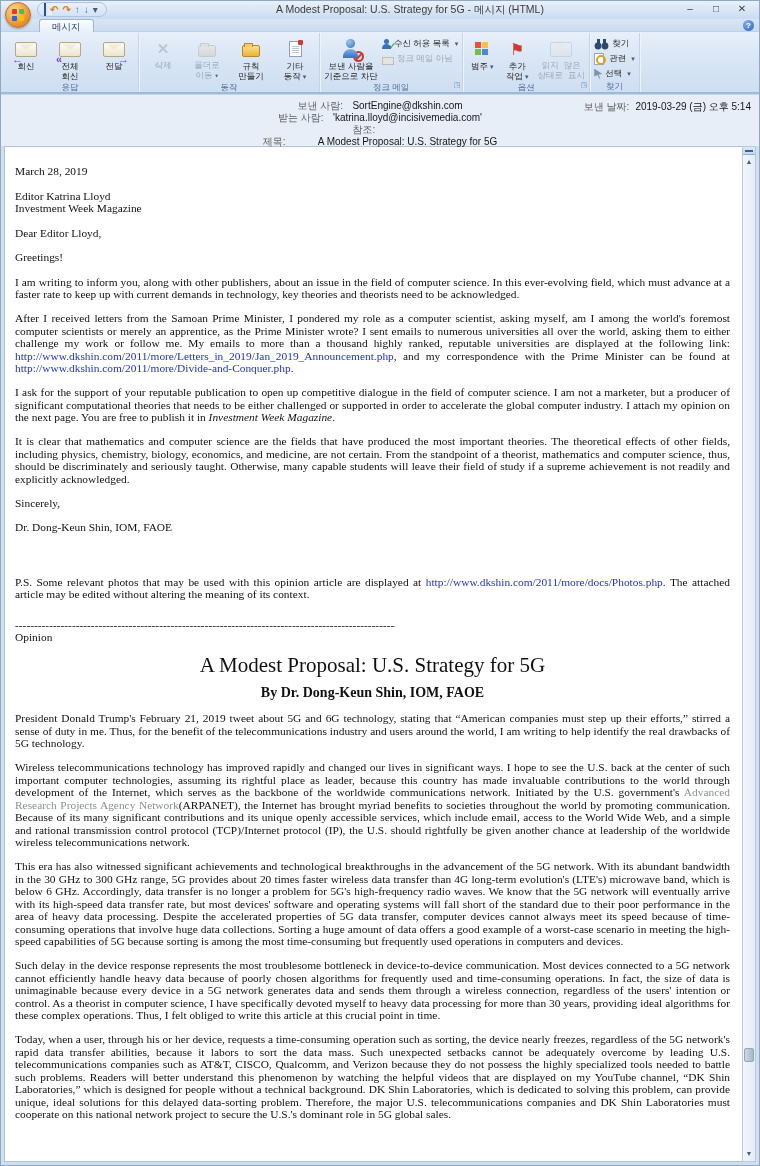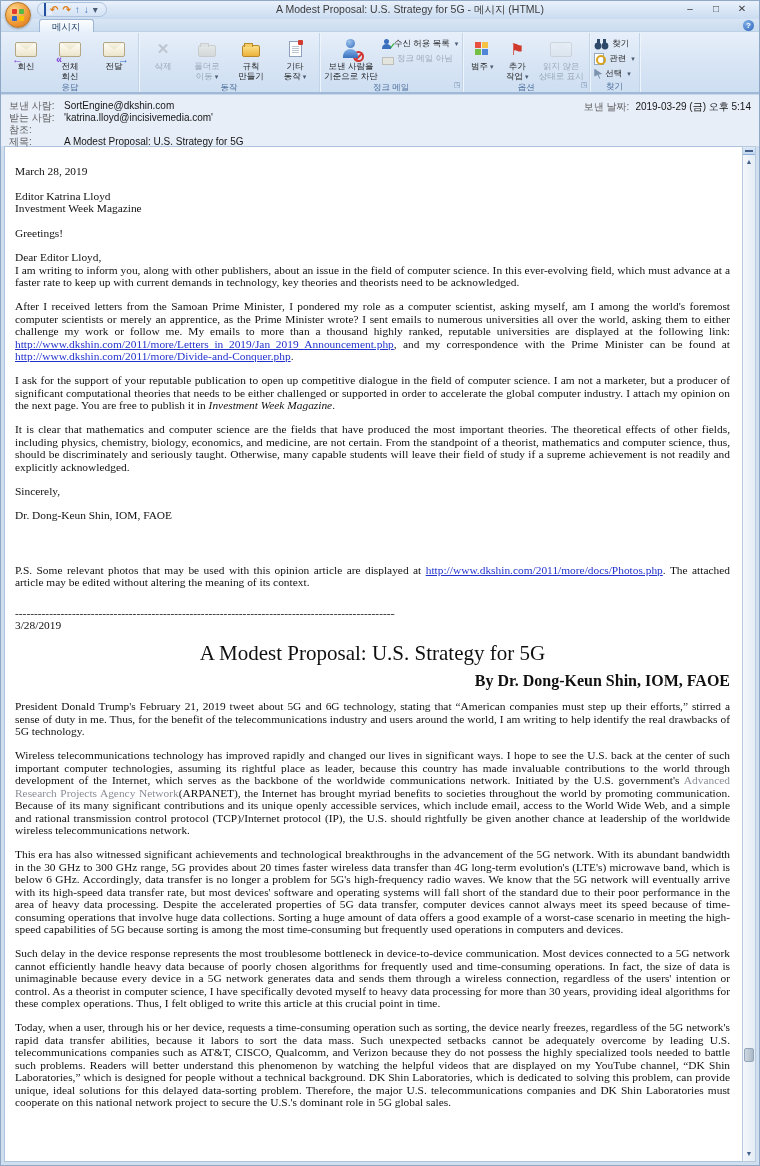--- a/index.html
+++ b/index.html
@@ -36,21 +36,21 @@
 
   
   .ribbon { height:62px; background:linear-gradient(#e7effa,#d7e4f4 55%,#cedff2); border-bottom:2px solid #9fb9d6; display:flex; flex:0 0 auto; padding:1px 0 0 1px; }
   .rgroup { display:flex; flex-direction:column; border-right:1px solid #c2d4e8; box-shadow:1px 0 0 #eef4fb; padding:1px 2px 0 2px; }
   .rbody { flex:1; display:flex; align-items:flex-start; }
   .rfoot { height:12px; font-size:8.5px; color:#4d6f9c; text-align:center; line-height:12px; position:relative; padding:0 10px; }
   .launcher { position:absolute; right:0; bottom:2px; font-size:7px; color:#728cab; }
   .bigbtn { width:44px; display:flex; flex-direction:column; align-items:center; padding-top:2px; cursor:default; }
   .bigbtn .ic { height:26px; display:flex; align-items:center; justify-content:center; position:relative; }
   .blabel { font-size:8.5px; color:#1f1f1f; text-align:center; line-height:9.5px; }
-  .dis .blabel { color:#9aa8b8; }
+  .dis .blabel { color:#9aa8b8;font-family:Liberation Mono, monospace; }
   .dis .ic { opacity:.5; filter:grayscale(70%); }
   .smallcol { display:flex; flex-direction:column; gap:2px; padding:3px 2px 0 2px; }
   .smallbtn { display:flex; align-items:center; gap:3px; font-size:8.5px; color:#1f1f1f; height:13px; cursor:default; }
   .smallbtn.dis { color:#9aa8b8;align-items:flex-end; }
   .dd::after { content:"▾"; font-size:7px; color:#4a5c74; margin-left:2px; }
 
   
   .env { width:22px; height:15px; background:linear-gradient(#fffef6,#ece5cc); border:1px solid #b3a784; border-radius:2px; position:relative; display:inline-block; }
   .env::after { content:""; position:absolute; left:0; right:0; top:0; height:7px;
     background:linear-gradient(#f8f4e4,#e9e2ca); clip-path:polygon(0 0,100% 0,50% 100%); }
@@ -83,41 +83,41 @@
   .env-big-gray { width:22px; height:15px; background:linear-gradient(#f4f4f2,#d9d9d4); border:1px solid #9a9a90; border-radius:2px; opacity:.55; position:relative; }
   .env-big-gray::after { content:""; position:absolute; left:0; right:0; top:0; height:7px; background:linear-gradient(#eeeeea,#dcdcd6); clip-path:polygon(0 0,100% 0,50% 100%); }
   .sheet-mag { width:12px; height:12px; position:relative; display:inline-block; }
   .sheet-mag::before { content:""; position:absolute; left:0; top:0; width:8px; height:10px; background:#fff; border:1px solid #98a8bc; }
   .sheet-mag::after { content:""; position:absolute; right:0; bottom:0; width:6px; height:6px; border:2px solid #d9a420; border-radius:50%; }
   .cursor-ic { width:8px; height:10px; background:#7d93ad; display:inline-block;
     clip-path:polygon(0 0,100% 55%,55% 60%,75% 100%,60% 100%,45% 65%,0 80%); }
 
   
   .msgheader { background:#e7eef8; border-top:1px solid #c6d7ea; padding:5px 8px 4px 8px; position:relative; flex:0 0 auto; height:52px; }
-  .mh-row { display:flex; font-size:10px; line-height:12px; }
+  .mh-row { display:flex; font-size:10px; line-height:12px;justify-content:center; }
   .mh-label { width:55px; color:#5e5e5e; flex:0 0 auto; }
   .mh-value { color:#161616; }
   .mh-sent { position:absolute; right:8px; top:5px; font-size:10px; }
   .mh-sent .mh-label { display:inline; margin-right:6px; }
 
   
   .bodywrap { flex:1; display:flex; background:#cfdff0; padding:0 3px 3px 3px; min-height:0; }
   .page { flex:1; background:#fff; border:1px solid #aec4dc; border-right:none; overflow:hidden;
     font-family:"Liberation Serif", serif; font-size:11.4px; line-height:12.5px; color:#101010;
     padding:18px 12px 0 10px; text-align:justify; }
   .page p { margin:0 0 11.5px 0; }
   .page .tight { margin:0; }
-  .link { color:#2231cc; text-decoration:underline; cursor:pointer; }
+  .link { color:#2231cc; cursor:pointer; }
   .ital { font-style:italic; }
   .gray-ref { color:#8a8f98; }
   .sig-gap { margin-bottom:42px !important; }
   .ps-block { margin-bottom:18px !important; }
   .sep-line { white-space:nowrap; overflow:hidden; width:380px; letter-spacing:0; margin:0; text-align:left; }
   .art-title { text-align:center; font-size:21px; line-height:24px; margin:9px 0 10px 0; font-weight:normal; }
-  .art-byline { text-align:right; font-size:16px; font-weight:bold; margin:0 0 13px 0; }
+  .art-byline { text-align:center; font-size:14px; font-weight:bold; margin:0 0 13px 0; }
 
   
   .scrollbar { flex:0 0 14px; background:linear-gradient(90deg,#f4f7fb,#e4ecf5); border:1px solid #b7cade; position:relative; }
   .sb-split { position:absolute; top:0; left:0; right:0; height:8px; background:linear-gradient(#dce9f8,#c3d8f0); border-bottom:1px solid #8fb0d8; display:flex; align-items:center; justify-content:center; }
   .sb-split i { display:block; width:8px; height:2px; background:#44608a; }
   .sb-up { position:absolute; top:9px; left:0; right:0; height:12px; text-align:center; font-size:7px; color:#44608a; line-height:12px; }
   .sb-thumb { position:absolute; top:901px; left:1px; right:1px; height:14px; background:linear-gradient(90deg,#cfd8e2,#aab8c6); border:1px solid #93a5b8; border-radius:2px; }
   .sb-down { position:absolute; bottom:1px; left:0; right:0; height:12px; text-align:center; font-size:7px; color:#44608a; line-height:12px; }
 </style>
 </head>
@@ -315,31 +315,31 @@
         <span class="mh-value">A Modest Proposal: U.S. Strategy for 5G</span>
       </div>
     <div class="mh-sent"><span class="mh-label">보낸 날짜:</span><span class="mh-value">2019-03-29 (금) 오후 5:14</span></div>
   </div>
 
   <div class="bodywrap">
     <div class="page">
       <p class="tight">March 28, 2019</p>
       <p class="tight" style="margin-top:12px">Editor Katrina Lloyd</p>
       <p class="tight">Investment Week Magazine</p>
+      <p class="tight" style="margin-top:12px">Dear Editor Lloyd,</p>
       <p class="tight" style="margin:12px 0">Greetings!</p>
-      <p class="tight" style="margin-top:12px">Dear Editor Lloyd,</p>
       <p><span>I am writing to inform you, along with other publishers, about an issue in the field of computer science. In this ever-evolving field, which must advance at a faster rate to keep up with current demands in technology, key theories and theorists need to be acknowledged.</span></p>
       <p><span>After I received letters from the Samoan Prime Minister, I pondered my role as a computer scientist, asking myself, am I among the world's foremost computer scientists or merely an apprentice, as the Prime Minister wrote? I sent emails to numerous universities all over the world, asking them to either challenge my work or follow me. My emails to more than a thousand highly ranked, reputable universities are displayed at the following link: </span><span class="link">http://www.dkshin.com/2011/more/Letters_in_2019/Jan_2019_Announcement.php</span><span>, and my correspondence with the Prime Minister can be found at </span><span class="link">http://www.dkshin.com/2011/more/Divide-and-Conquer.php</span><span>.</span></p>
       <p><span>I ask for the support of your reputable publication to open up competitive dialogue in the field of computer science. I am not a marketer, but a producer of significant computational theories that needs to be either challenged or supported in order to accelerate the global computer industry. I attach my opinion on the next page. You are free to publish it in </span><span class="ital">Investment Week Magazine</span><span>.</span></p>
       <p><span>It is clear that mathematics and computer science are the fields that have produced the most important theories. The theoretical effects of other fields, including physics, chemistry, biology, economics, and medicine, are not certain. From the standpoint of a theorist, mathematics and computer science, thus, should be discriminately and seriously taught. Otherwise, many capable students will leave their field of study if a supreme achievement is not readily and explicitly acknowledged.</span></p>
       <p style="margin-bottom:12px">Sincerely,</p>
       <p class="sig-gap">Dr. Dong-Keun Shin, IOM, FAOE</p>
       <p class="ps-block"><span>P.S. Some relevant photos that may be used with this opinion article are displayed at </span><span class="link">http://www.dkshin.com/2011/more/docs/Photos.php</span><span>. The attached article may be edited without altering the meaning of its context.</span></p>
       <p class="tight sep-line">---------------------------------------------------------------------------------------------------------------------------------</p>
-      <p class="tight">3/28/2019</p>
+      <p class="tight">Opinion</p>
       <h1 class="art-title">A Modest Proposal: U.S. Strategy for 5G</h1>
       <div class="art-byline">By Dr. Dong-Keun Shin, IOM, FAOE</div>
       <p><span>President Donald Trump's February 21, 2019 tweet about 5G and 6G technology, stating that “American companies must step up their efforts,” stirred a sense of duty in me. Thus, for the benefit of the telecommunications industry and users around the world, I am writing to help identify the real drawbacks of 5G technology.</span></p>
       <p><span>Wireless telecommunications technology has improved rapidly and changed our lives in significant ways. I hope to see the U.S. back at the center of such important computer technologies, assuming its rightful place as leader, because this country has made invaluable contributions to the world through development of the Internet, which serves as the backbone of the worldwide communications network. Initiated by the U.S. government's </span><span class="gray-ref">Advanced Research Projects Agency Network</span><span>(ARPANET), the Internet has brought myriad benefits to societies throughout the world by promoting communication. Because of its many significant contributions and its unique openly accessible services, which include email, access to the World Wide Web, and a simple and rational transmission control protocol (TCP)/Internet protocol (IP), the U.S. should rightfully be given another chance at leadership of the worldwide wireless telecommunications network.</span></p>
       <p><span>This era has also witnessed significant achievements and technological breakthroughs in the advancement of the 5G network. With its abundant bandwidth in the 30 GHz to 300 GHz range, 5G provides about 20 times faster wireless data transfer than 4G long-term evolution's (LTE's) microwave band, which is below 6 GHz. Accordingly, data transfer is no longer a problem for 5G's high-frequency radio waves. We know that the 5G network will eventually arrive with its high-speed data transfer rate, but most devices' software and operating systems will fall short of the standard due to their poor performance in the area of heavy data processing. Despite the accelerated properties of 5G data transfer, computer devices cannot always meet its speed because of time-consuming operations that involve huge data collections. Sorting a huge amount of data offers a good example of a worst-case scenario in meeting the high-speed capabilities of 5G because sorting is among the most time-consuming but frequently used operations in computers and devices.</span></p>
       <p><span>Such delay in the device response represents the most troublesome bottleneck in device-to-device communication. Most devices connected to a 5G network cannot efficiently handle heavy data because of poorly chosen algorithms for frequently used and time-consuming operations. In fact, the size of data is unimaginable because every device in a 5G network generates data and sends them through a wireless connection, regardless of the users' intention or control. As a theorist in computer science, I have specifically devoted myself to heavy data processing for more than 30 years, providing ideal algorithms for these complex operations. Thus, I felt obliged to write this article at this crucial point in time.</span></p>
       <p><span>Today, when a user, through his or her device, requests a time-consuming operation such as sorting, the device nearly freezes, regardless of the 5G network's rapid data transfer abilities, because it labors to sort the data mass. Such unexpected setbacks cannot be adequately overcome by leading U.S. telecommunications companies such as AT&amp;T, CISCO, Qualcomm, and Verizon because they do not possess the highly specialized tools needed to battle such problems. Readers will better understand this phenomenon by watching the helpful videos that are displayed on my YouTube channel, “DK Shin Laboratories,” which is designed for people without a technical background. DK Shin Laboratories, which is dedicated to solving this problem, can provide unique, ideal solutions for this delayed data-sorting problem. Therefore, the major U.S. telecommunications companies and DK Shin Laboratories must cooperate on this national network project to secure the U.S.'s dominant role in 5G global sales.</span></p>
 
     </div>
     <div class="scrollbar">

